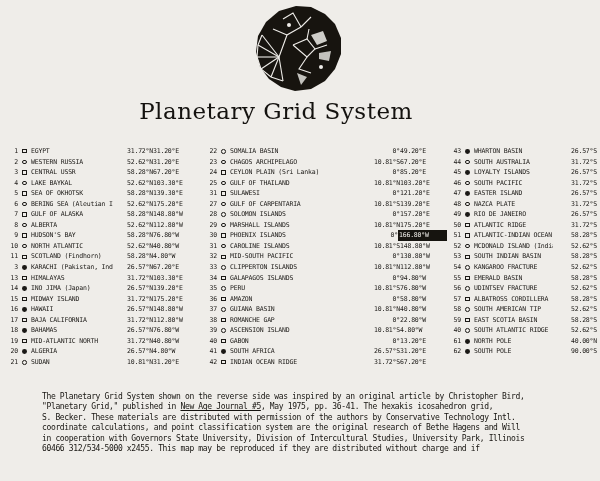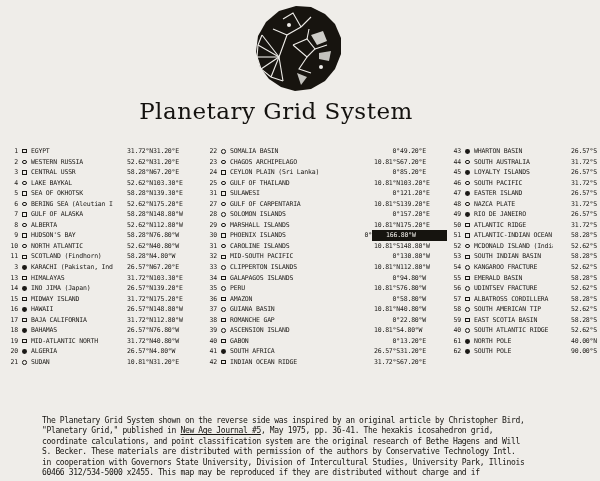--- a/index.html
+++ b/index.html
@@ -26,25 +26,25 @@
   .row .mk{width:13px;flex:none;display:flex;justify-content:center;align-items:center;}
   .row .nm{flex:1;overflow:hidden;text-transform:uppercase;}
   .row .nm .par{text-transform:none;}
   .row .la{width:40px;text-align:right;flex:none;}
   .col-3 .row .la{width:44px;}
   .row .lo{width:47px;text-align:left;flex:none;}
   .m{display:inline-block;box-sizing:border-box;}
   .m-circle{width:4.6px;height:4.6px;border:0.9px solid #1b1916;border-radius:50%;}
   .m-square{width:4.4px;height:4.4px;border:0.9px solid #1b1916;}
   .m-dot{width:4.8px;height:4.8px;background:#1b1916;border-radius:50%;}
-  .hl{background:#16140f;color:#f3f1ec;padding:0 14px;}
+  .hl{background:#16140f;color:#f3f1ec;padding:0 1px;}
   
   .footer{
     position:absolute;left:42px;top:392px;width:558px;overflow:hidden;
-    font-size:8px;line-height:10.45px;letter-spacing:-0.35px;white-space:nowrap;color:#15130f;margin-top:24px;
+    font-size:8px;line-height:10.45px;letter-spacing:-0.35px;white-space:nowrap;color:#15130f;
   }
   .footer .uline{text-decoration:underline;}
 </style>
 </head>
 <body>
 
 <div class="globe-wrap">
   <svg width="100" height="92" viewBox="0 0 100 92">
     <path fill="#17140f" d="M47 1 L62 2 L76 9 L86 19 L92 33 L92 49 L86 64 L76 76 L62 84 L46 86 L32 82 L20 74 L11 62 L7 47 L9 31 L17 17 L30 6 Z"></path>
     <g stroke="#efede9" stroke-width="1.1" fill="none">
@@ -696,17 +696,17 @@
       </span>
     <span class="nm">SOUTH POLE</span>
     <span class="la">90.00°S</span>
 
   </div>
 </div>
 
 <div class="footer">
   <div>The Planetary Grid System shown on the reverse side was inspired by an original article by Christopher Bird,</div>
   <div><span>"Planetary Grid," published in </span><span class="uline">New Age Journal #5</span><span>, May 1975, pp. 36-41.  The hexakis icosahedron grid,</span></div>
+  <div>S. Becker.  These materials are distributed with permission of the authors by Conservative Technology Intl.</div>
   <div>coordinate calculations, and point classification system are the original research of Bethe Hagens and Will</div>
-  <div>S. Becker.  These materials are distributed with permission of the authors by Conservative Technology Intl.</div>
   <div>in cooperation with Governors State University, Division of Intercultural Studies, University Park, Illinois</div>
   <div>60466  312/534-5000 x2455.  This map may be reproduced if they are distributed without charge and if</div>
 </div>
 
 </body></html>

